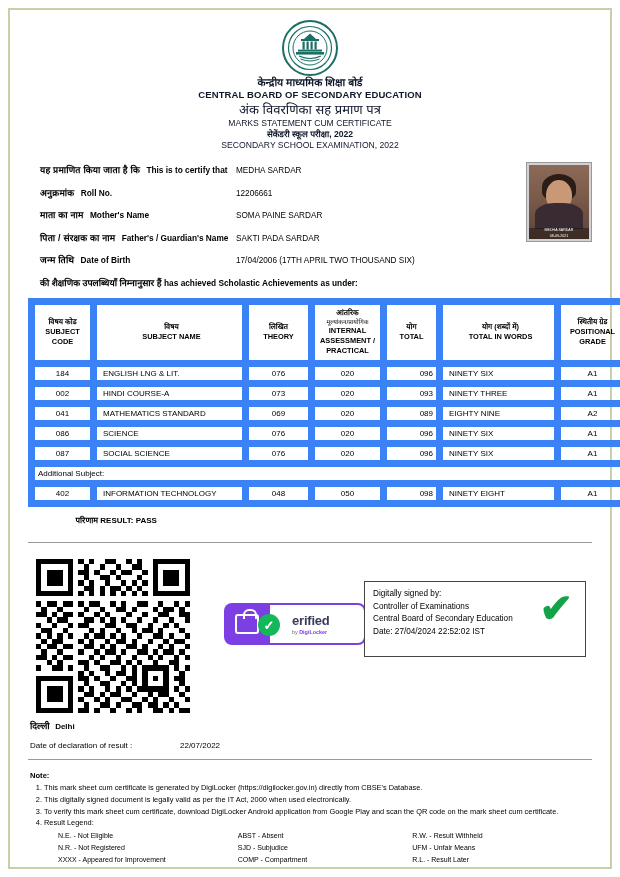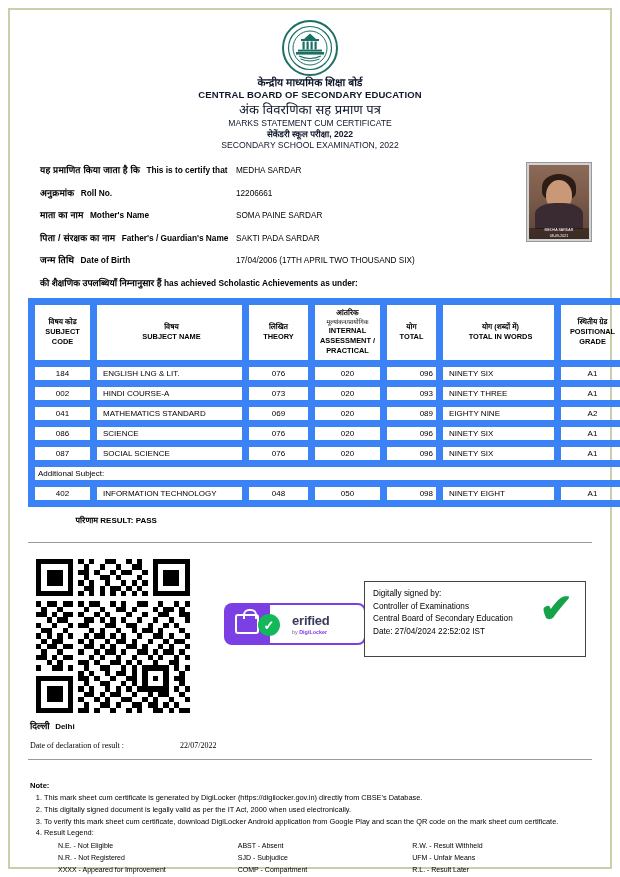--- a/index.html
+++ b/index.html
@@ -233,26 +233,26 @@
     color: #15a34a; font-size: 40px; line-height: 1;
     font-weight: bold;
   }
 
   
   .footer { margin-top: 4px; }
   .city { font-size: 9px; font-weight: bold; padding-left: 2px; }
   .city .en { font-size: 8px; font-weight: bold; margin-left: 3px; }
   .declrow {
     display: flex; align-items: flex-end;
-    font-size: 8px; margin-top: 9px; padding-left: 2px; font-family: Liberation Serif, serif;
+    font-size: 8px; margin-top: 9px; padding-left: 2px;
   }
   .declrow .dl-lab { width: 150px; }
   .hr2 { border: none; border-top: 1px solid #9a9a9a; margin: 9px 0 0; }
 
-  .note { margin-top: 20px; padding-left: 2px; font-size: 7.4px; line-height: 1.5; }
+  .note { margin-top: 10px; padding-left: 2px; font-size: 7.4px; line-height: 1.5; }
   .note .t { font-weight: bold; font-size: 7.6px; }
   .note ol { margin: 1px 0 0 0; padding-left: 14px; }
   .note ol li { margin-bottom: .5px; }
   .legend {
     display: flex; margin-top: 3px; padding-left: 28px;
     font-size: 7px;
   }
   .legend .col { width: 34%; }
   .legend .col div { margin-bottom: 1.5px; }
   .legend .col.c2 { width: 33%; }

